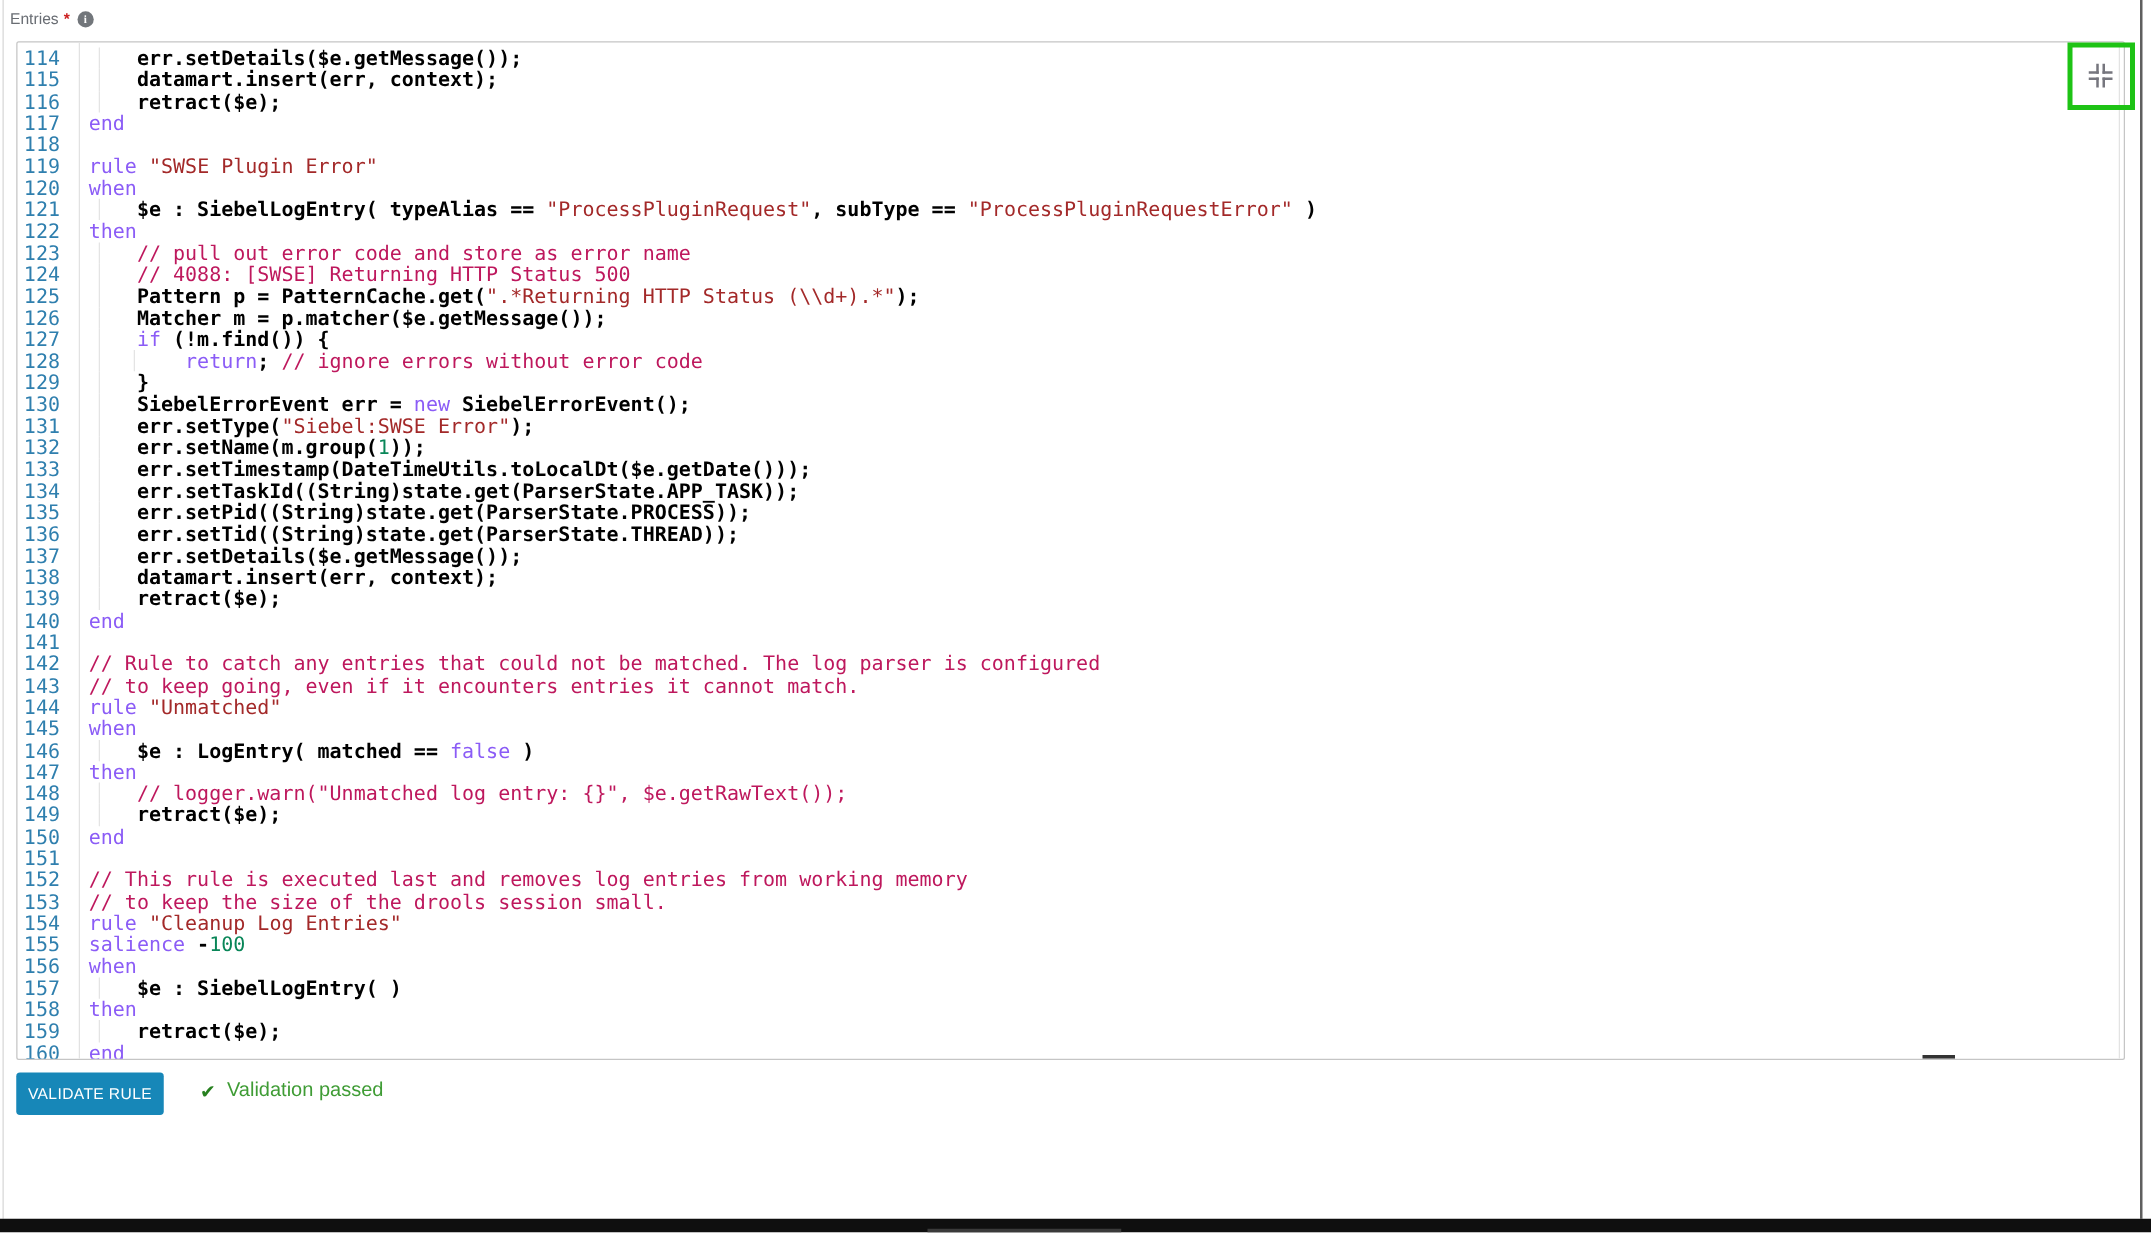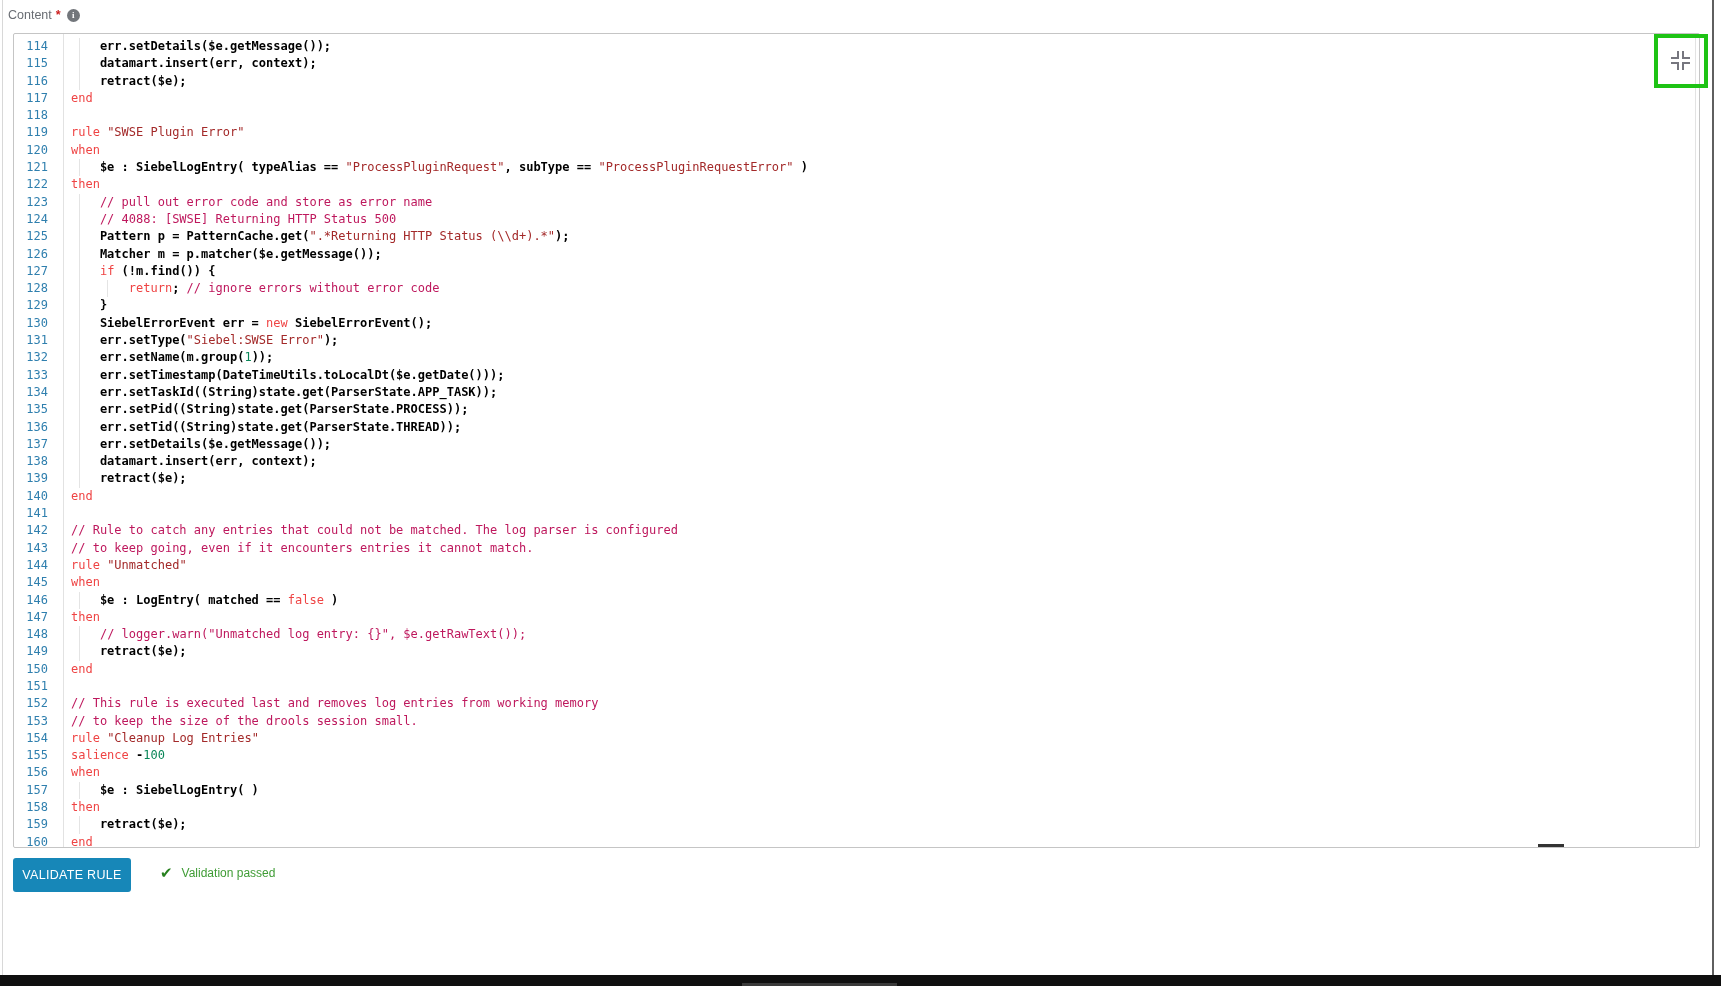--- a/index.html
+++ b/index.html
@@ -23,28 +23,28 @@
   .editor {
     position:absolute; left:13px; top:33px; width:1687px; height:815px;
     border:1px solid #c5c5c5; border-radius:2px; background:#ffffff; overflow:hidden;
   }
   .gutter-sep { position:absolute; left:49px; top:0; bottom:0; width:1px; background:#e2e2e2; }
   .scroll-track-line { position:absolute; right:3px; top:0; bottom:0; width:1px; background:#e3e3e3; }
   .hscroll-thumb { position:absolute; left:1524px; top:810px; width:26px; height:3px; background:#333333; }
 
   .code-area {
     position:absolute; left:0; top:4px; right:0;
-    font-family:"DejaVu Sans Mono", monospace; font-size:12px; line-height:17.3px;
+    font-family:"DejaVu Sans Mono", monospace; font-size:16px; line-height:17.3px;
     white-space:pre;
   }
   .code-row { position:relative; height:17.3px; padding-left:57px; }
   .ln { position:absolute; left:0; top:0; width:34px; text-align:right; color:#2f7fae; }
   .guide { position:absolute; top:0; width:1px; height:17.3px; background:#e4e4e4; }
   .tp { color:#000000;font-weight:bold; }
-  .tk { color:#ef4444; }
+  .tk { color:#8b5cf6; }
   .ts { color:#a32929; }
   .tc { color:#be185d; }
   .tn { color:#098658; }
 
   .highlight-box {
     position:absolute; left:1654px; top:34px; width:54px; height:54px;
     border:4px solid #1ec315; background:transparent; z-index:5;
   }
   .compress-icon {
     position:absolute; left:50%; top:50%; transform:translate(-50%,-50%);
@@ -58,33 +58,33 @@
   .ci-br { border-left:2px solid #76767e; border-top:2px solid #76767e; }
 
   .validate-btn {
     position:absolute; left:13px; top:858px; width:118px; height:34px;
     background:#1787b8; color:#ffffff; border:none; border-radius:3px;
     font-family:"Liberation Sans", sans-serif; font-size:12.5px; letter-spacing:0.3px;
     cursor:pointer;
   }
   .validation-row { position:absolute; left:160px; top:864px; display:flex; align-items:center; gap:9px; }
   .check-icon { color:#27801f; font-size:15px; }
-  .validation-msg { color:#3f9c35; font-size:12px; }
+  .validation-msg { color:#3f9c35; font-size:16px; }
 
   .bottom-bar { position:absolute; left:0; bottom:0; width:1721px; height:11px; background:#0f0f0f; }
   .bottom-bar-hint { position:absolute; left:742px; bottom:0; width:155px; height:3px; background:#3a3a3a; }
 </style>
 </head>
 <body>
 
 <div class="panel-left-border"></div>
 <div class="window-right-border"></div>
 
 <div class="content-label-row">
-  <span class="content-label">Content</span>
+  <span class="content-label">Entries</span>
     <span class="required-star">*</span>
   <span class="info-icon">i</span>
 </div>
 
 <div class="editor">
   <div class="gutter-sep"></div>
   <div class="scroll-track-line"></div>
   <div class="code-area" id="code-area"><div class="code-row"><span class="ln">114</span><div class="guide" style="left: 65px;"></div><span class="tp">    err.setDetails($e.getMessage());</span></div><div class="code-row"><span class="ln">115</span><div class="guide" style="left: 65px;"></div><span class="tp">    datamart.insert(err, context);</span></div><div class="code-row"><span class="ln">116</span><div class="guide" style="left: 65px;"></div><span class="tp">    retract($e);</span></div><div class="code-row"><span class="ln">117</span><span class="tk">end</span></div><div class="code-row"><span class="ln">118</span></div><div class="code-row"><span class="ln">119</span><span class="tk">rule</span><span class="tp"> </span><span class="ts">"SWSE Plugin Error"</span></div><div class="code-row"><span class="ln">120</span><span class="tk">when</span></div><div class="code-row"><span class="ln">121</span><div class="guide" style="left: 65px;"></div><span class="tp">    $e : SiebelLogEntry( typeAlias == </span><span class="ts">"ProcessPluginRequest"</span><span class="tp">, subType == </span><span class="ts">"ProcessPluginRequestError"</span><span class="tp"> )</span></div><div class="code-row"><span class="ln">122</span><span class="tk">then</span></div><div class="code-row"><span class="ln">123</span><div class="guide" style="left: 65px;"></div><span class="tc">    // pull out error code and store as error name</span></div><div class="code-row"><span class="ln">124</span><div class="guide" style="left: 65px;"></div><span class="tc">    // 4088: [SWSE] Returning HTTP Status 500</span></div><div class="code-row"><span class="ln">125</span><div class="guide" style="left: 65px;"></div><span class="tp">    Pattern p = PatternCache.get(</span><span class="ts">".*Returning HTTP Status (\\d+).*"</span><span class="tp">);</span></div><div class="code-row"><span class="ln">126</span><div class="guide" style="left: 65px;"></div><span class="tp">    Matcher m = p.matcher($e.getMessage());</span></div><div class="code-row"><span class="ln">127</span><div class="guide" style="left: 65px;"></div><span class="tp">    </span><span class="tk">if</span><span class="tp"> (!m.find()) {</span></div><div class="code-row"><span class="ln">128</span><div class="guide" style="left: 65px;"></div><div class="guide" style="left: 93px;"></div><span class="tp">        </span><span class="tk">return</span><span class="tp">; </span><span class="tc">// ignore errors without error code</span></div><div class="code-row"><span class="ln">129</span><div class="guide" style="left: 65px;"></div><span class="tp">    }</span></div><div class="code-row"><span class="ln">130</span><div class="guide" style="left: 65px;"></div><span class="tp">    SiebelErrorEvent err = </span><span class="tk">new</span><span class="tp"> SiebelErrorEvent();</span></div><div class="code-row"><span class="ln">131</span><div class="guide" style="left: 65px;"></div><span class="tp">    err.setType(</span><span class="ts">"Siebel:SWSE Error"</span><span class="tp">);</span></div><div class="code-row"><span class="ln">132</span><div class="guide" style="left: 65px;"></div><span class="tp">    err.setName(m.group(</span><span class="tn">1</span><span class="tp">));</span></div><div class="code-row"><span class="ln">133</span><div class="guide" style="left: 65px;"></div><span class="tp">    err.setTimestamp(DateTimeUtils.toLocalDt($e.getDate()));</span></div><div class="code-row"><span class="ln">134</span><div class="guide" style="left: 65px;"></div><span class="tp">    err.setTaskId((String)state.get(ParserState.APP_TASK));</span></div><div class="code-row"><span class="ln">135</span><div class="guide" style="left: 65px;"></div><span class="tp">    err.setPid((String)state.get(ParserState.PROCESS));</span></div><div class="code-row"><span class="ln">136</span><div class="guide" style="left: 65px;"></div><span class="tp">    err.setTid((String)state.get(ParserState.THREAD));</span></div><div class="code-row"><span class="ln">137</span><div class="guide" style="left: 65px;"></div><span class="tp">    err.setDetails($e.getMessage());</span></div><div class="code-row"><span class="ln">138</span><div class="guide" style="left: 65px;"></div><span class="tp">    datamart.insert(err, context);</span></div><div class="code-row"><span class="ln">139</span><div class="guide" style="left: 65px;"></div><span class="tp">    retract($e);</span></div><div class="code-row"><span class="ln">140</span><span class="tk">end</span></div><div class="code-row"><span class="ln">141</span></div><div class="code-row"><span class="ln">142</span><span class="tc">// Rule to catch any entries that could not be matched. The log parser is configured</span></div><div class="code-row"><span class="ln">143</span><span class="tc">// to keep going, even if it encounters entries it cannot match.</span></div><div class="code-row"><span class="ln">144</span><span class="tk">rule</span><span class="tp"> </span><span class="ts">"Unmatched"</span></div><div class="code-row"><span class="ln">145</span><span class="tk">when</span></div><div class="code-row"><span class="ln">146</span><div class="guide" style="left: 65px;"></div><span class="tp">    $e : LogEntry( matched == </span><span class="tk">false</span><span class="tp"> )</span></div><div class="code-row"><span class="ln">147</span><span class="tk">then</span></div><div class="code-row"><span class="ln">148</span><div class="guide" style="left: 65px;"></div><span class="tp">    </span><span class="tc">// logger.warn("Unmatched log entry: {}", $e.getRawText());</span></div><div class="code-row"><span class="ln">149</span><div class="guide" style="left: 65px;"></div><span class="tp">    retract($e);</span></div><div class="code-row"><span class="ln">150</span><span class="tk">end</span></div><div class="code-row"><span class="ln">151</span></div><div class="code-row"><span class="ln">152</span><span class="tc">// This rule is executed last and removes log entries from working memory</span></div><div class="code-row"><span class="ln">153</span><span class="tc">// to keep the size of the drools session small.</span></div><div class="code-row"><span class="ln">154</span><span class="tk">rule</span><span class="tp"> </span><span class="ts">"Cleanup Log Entries"</span></div><div class="code-row"><span class="ln">155</span><span class="tk">salience</span><span class="tp"> -</span><span class="tn">100</span></div><div class="code-row"><span class="ln">156</span><span class="tk">when</span></div><div class="code-row"><span class="ln">157</span><div class="guide" style="left: 65px;"></div><span class="tp">    $e : SiebelLogEntry( )</span></div><div class="code-row"><span class="ln">158</span><span class="tk">then</span></div><div class="code-row"><span class="ln">159</span><div class="guide" style="left: 65px;"></div><span class="tp">    retract($e);</span></div><div class="code-row"><span class="ln">160</span><span class="tk">end</span></div></div>
   <div class="hscroll-thumb"></div>
 </div>

